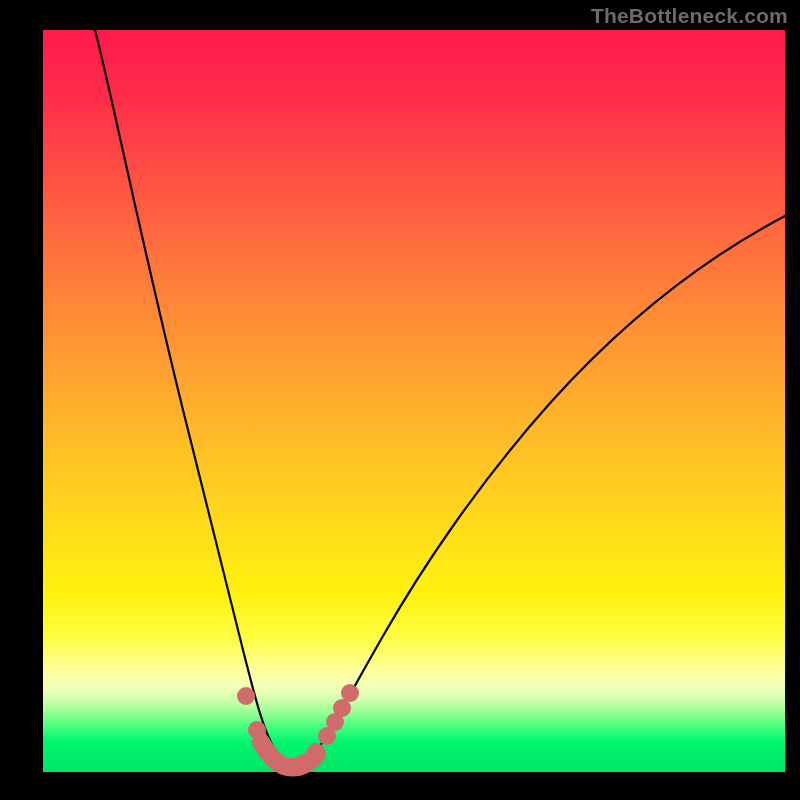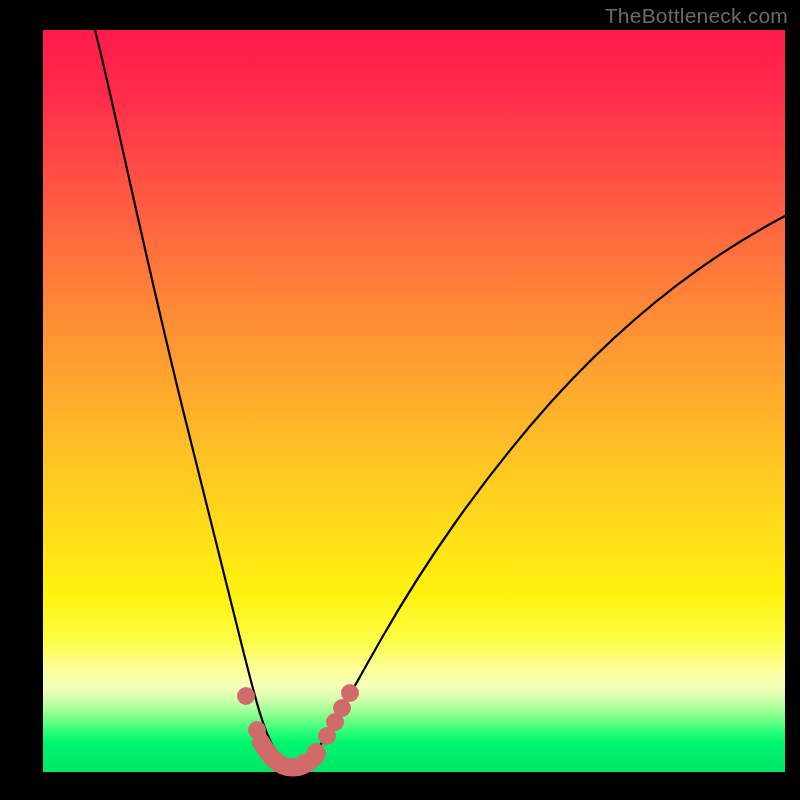--- a/index.html
+++ b/index.html
@@ -47,21 +47,21 @@
       #00e765 100%
     );
   }
   .watermark {
     position: absolute;
     top: 4px;
     right: 12px;
     color: #6b6b6b;
     font-size: 21px;
     letter-spacing: 0.2px;
-    font-weight: 400;
+    font-weight: 700;
     user-select: none;
   }
   svg.curve {
     position: absolute;
     left: 0;
     top: 0;
     width: 742px;
     height: 742px;
     overflow: visible;
   }

